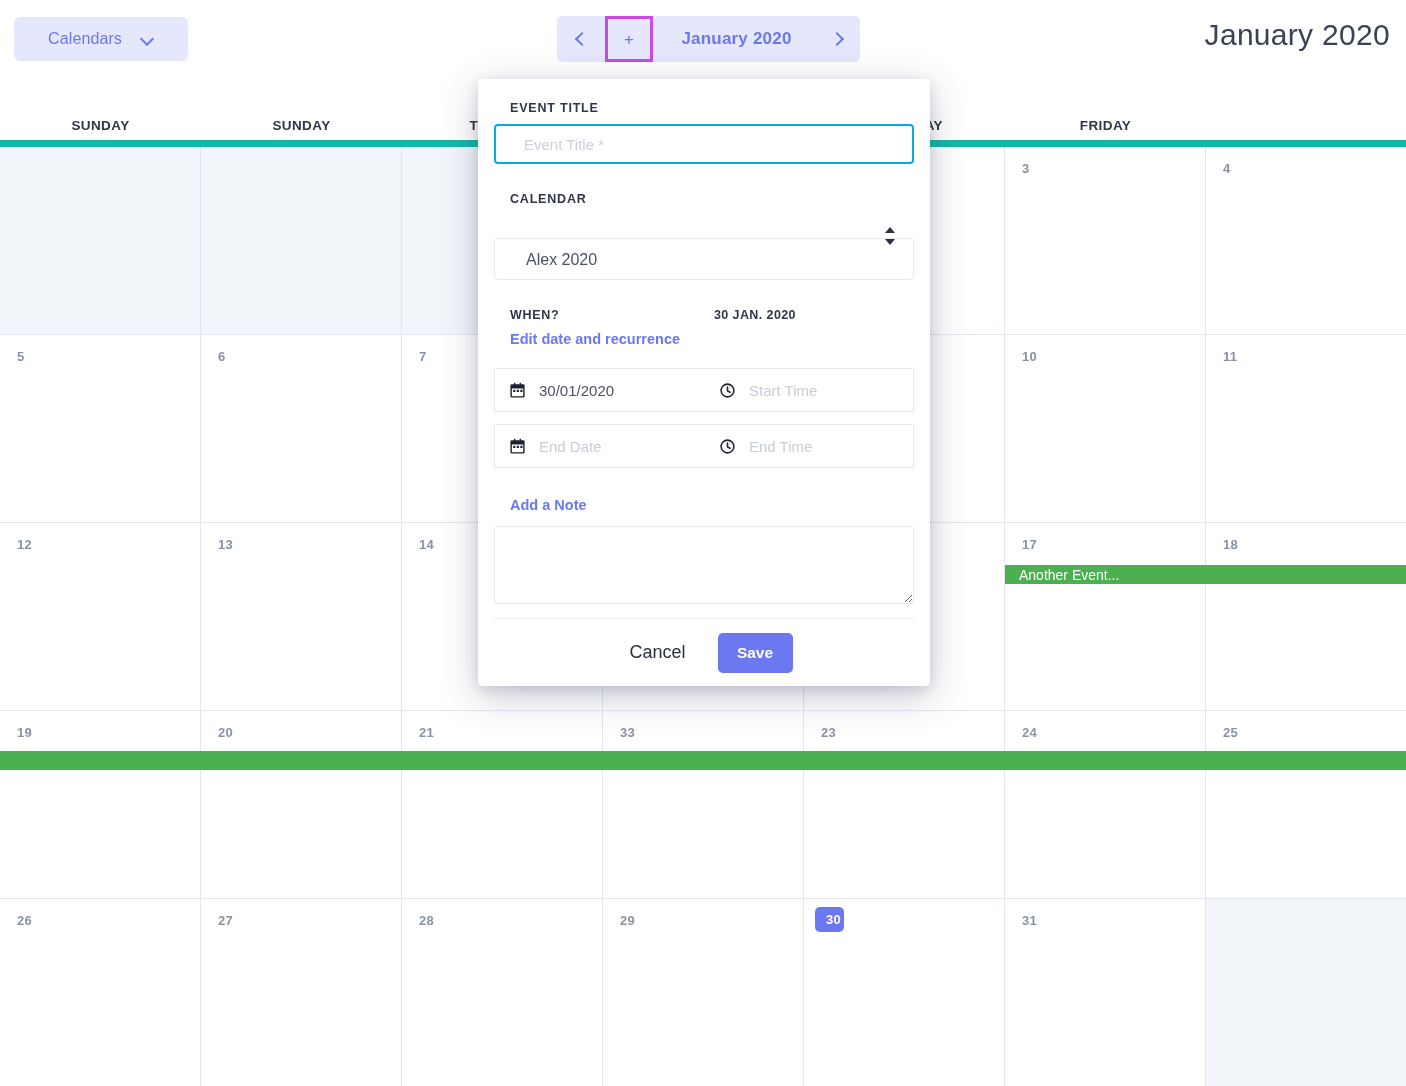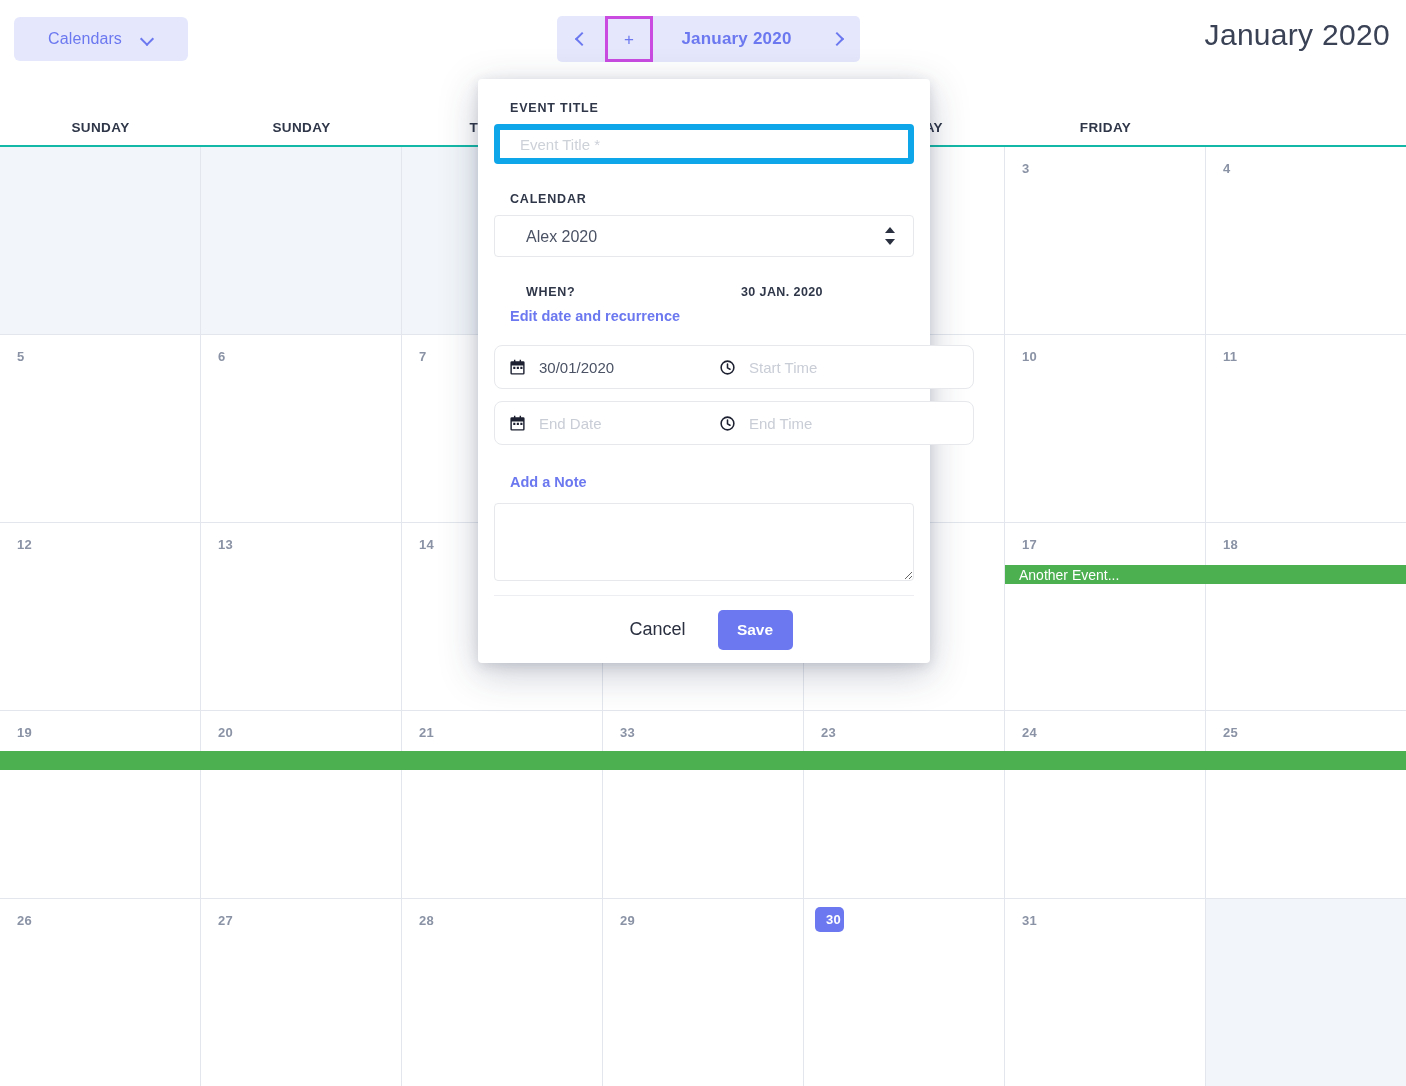--- a/index.html
+++ b/index.html
@@ -128,21 +128,21 @@
     letter-spacing: .3px;
   }
 
   
   .weekdays {
     position: absolute;
     left: 0; top: 110px;
     width: 1406px; height: 37px;
     display: grid;
     grid-template-columns: 201px 201px 201px 201px 201px 201px 200px;
-    border-bottom: 2px solid #14b8a6;
+    border-bottom: 7px solid #14b8a6;
     background: #ffffff;
     z-index: 4;
   }
   .weekdays div {
     display: flex;
     align-items: center;
     justify-content: center;
     font-size: 13.5px;
     font-weight: bold;
     color: #2e3648;
@@ -239,25 +239,25 @@
     font-weight: bold;
     color: #2e3648;
     letter-spacing: .8px;
     margin: 0 0 9px 16px;
   }
   .txtinput {
     display: block;
     width: 420px;
     height: 40px;
     margin: 9px auto 0 auto;
-    border: 6px solid #0ea5e9;
+    border: 2px solid #0ea5e9;
     border-radius: 4px;
     font-size: 15px;
     color: #4a5264;
-    padding-left: 20px;
+    padding-left: 28px;
     background: #fff;
     font-family: "Liberation Sans", sans-serif;
     outline: none;
   }
   .txtinput::placeholder { color: #cdd1d8; }
 
   .gap-lg { height: 28px; }
   .gap-md { height: 20px; }
   .gap-sm { height: 12px; }
 
@@ -273,42 +273,42 @@
     height: 42px;
     border: 1px solid #e6e8ec;
     border-radius: 4px;
     background: #ffffff;
     font-size: 16px;
     color: #4a5264;
     padding-left: 31px;
     font-family: "Liberation Sans", sans-serif;
     outline: none;
     cursor: pointer;
+    margin-top: 23px;
   }
   .selarrows {
     position: absolute;
     right: 18px; top: 12px;
     width: 12px; height: 18px;
     pointer-events: none;
   }
   .selarrows .up, .selarrows .dn {
     position: absolute;
     left: 1px;
     width: 0; height: 0;
     border-left: 5px solid transparent;
     border-right: 5px solid transparent;
   }
   .selarrows .up { top: 0; border-bottom: 6px solid #2b3040; }
   .selarrows .dn { bottom: 0; border-top: 6px solid #2b3040; }
 
   .whenrow {
     display: flex;
     align-items: baseline;
-    margin-left: 32px;
-    gap: 11px;
+    margin-left: 16px;
   }
   .whenrow .q {
     font-size: 12.5px;
     font-weight: bold;
     color: #2e3648;
     letter-spacing: .7px;
     width: 204px;
   }
   .whenrow .d {
     font-size: 12.5px;
@@ -320,25 +320,25 @@
     display: inline-block;
     margin: 9px 0 0 16px;
     font-size: 14.5px;
     color: #6b78ef;
     font-weight: 600;
     text-decoration: none;
     cursor: pointer;
   }
 
   .dtrow {
-    width: 480px;
+    width: 420px;
     height: 44px;
     margin: 0 auto;
     border: 1px solid #e6e8ec;
-    border-radius: 8px;
+    border-radius: 0;
     display: flex;
     align-items: center;
     background: #fff;
   }
   .dtcell {
     display: flex;
     align-items: center;
     height: 100%;
   }
   .dtcell.left { width: 210px; }

